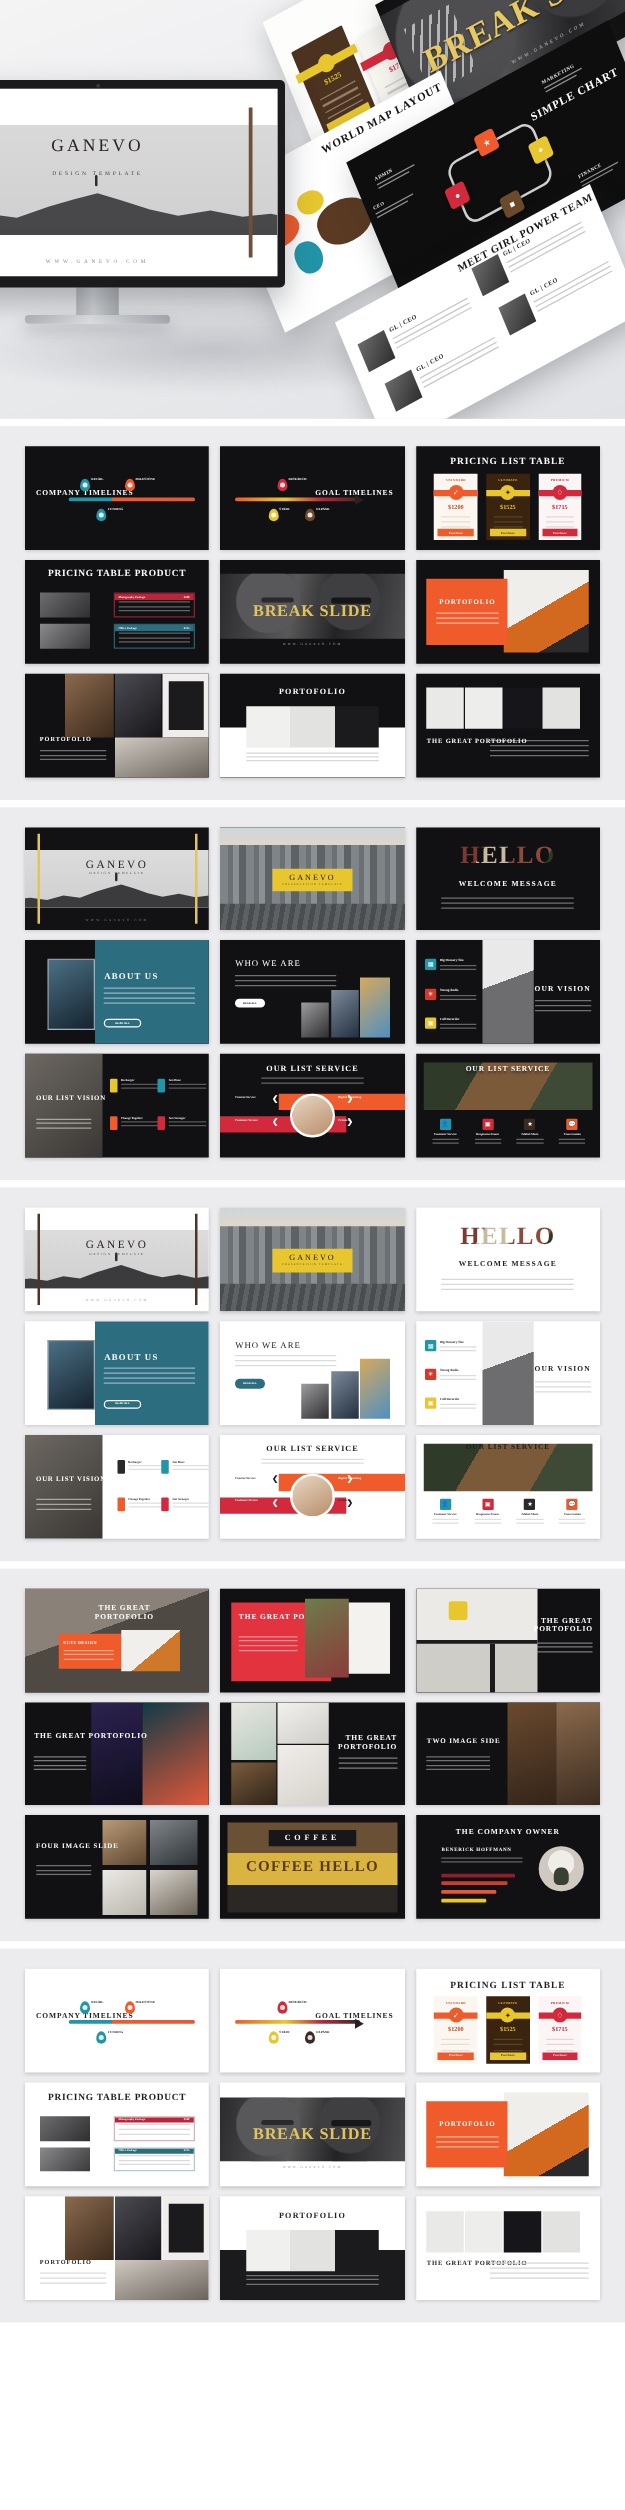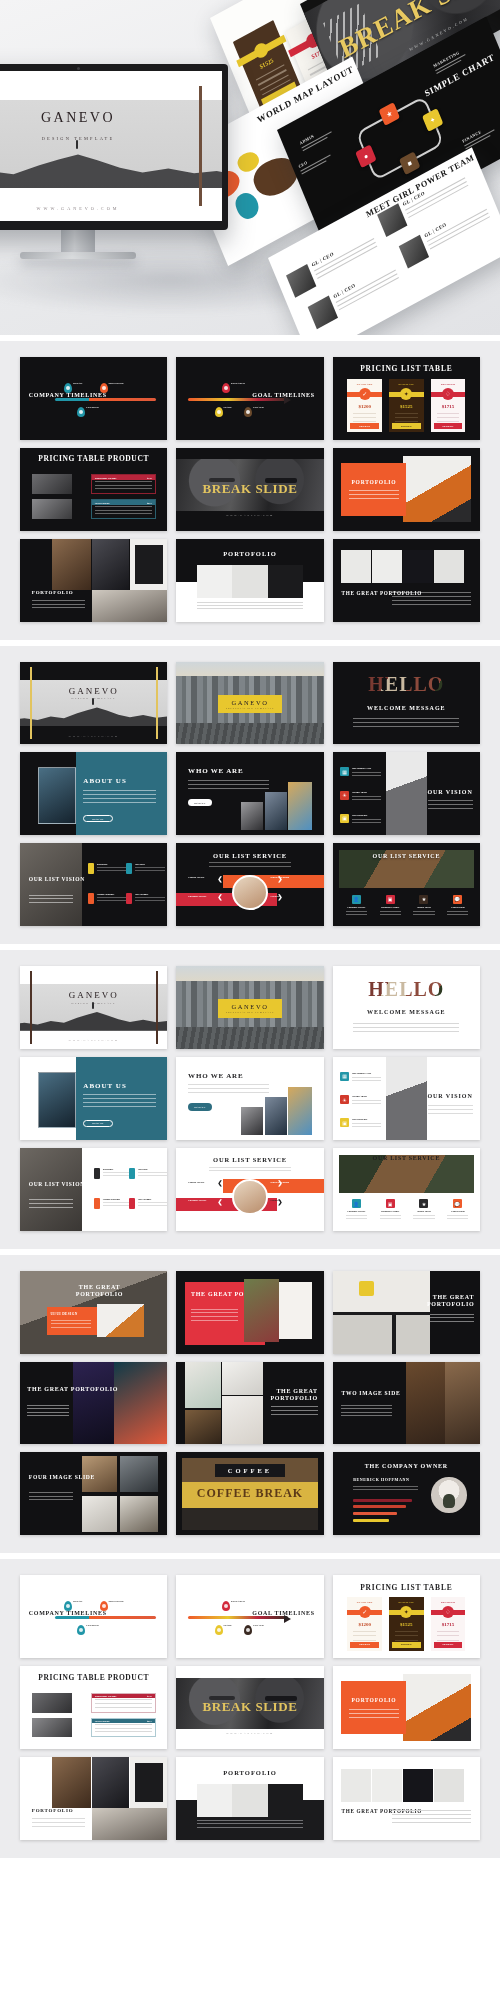--- a/index.html
+++ b/index.html
@@ -256,21 +256,21 @@
   .ab-panel{position:absolute;right:0;top:0;bottom:0;width:62%;background:#2d6d80;}
   .ab-img{position:absolute;left:12%;top:18%;width:26%;bottom:14%;background:linear-gradient(150deg,#4a6f84,#15232e);border:1px solid rgba(255,255,255,.5);}
   .ab-title{position:absolute;left:43%;top:30%;font-size:7px;font-weight:700;letter-spacing:1px;color:#fff;}
   .ab-lines{position:absolute;left:43%;right:8%;top:45%;}
   .ab-lines i{display:block;height:1px;background:rgba(255,255,255,.5);margin-bottom:3px;}
   .ab-btn{position:absolute;left:43%;top:76%;width:20%;height:8%;border:1px solid #fff;border-radius:7px;
           display:flex;align-items:center;justify-content:center;font-size:2.3px;color:#fff;font-weight:700;}
   .slide.light .ab-btn{border-color:#fff;}
 
   
-  .ww-title{position:absolute;left:8%;top:18%;font-size:7px;font-weight:700;letter-spacing:.8px;color:#fff;}
+  .ww-title{position:absolute;left:8%;top:18%;font-size:7px;font-weight:400;letter-spacing:.8px;color:#fff;}
   .ww-title.dark{color:#1d1d1f;}
   .ww-lines{position:absolute;left:8%;width:55%;top:33%;}
   .ww-lines i{display:block;height:1px;background:rgba(255,255,255,.4);margin-bottom:3px;}
   .ww-btn{position:absolute;left:8%;top:56%;width:16%;height:9%;border-radius:8px;background:#2d6d80;
           display:flex;align-items:center;justify-content:center;font-size:2.2px;color:#fff;font-weight:700;}
   .ww-img{position:absolute;bottom:6%;background:#6a6a6d;}
 
   
   .ov-feat{position:absolute;left:5%;width:28%;}
   .ov-feat .ic{position:absolute;left:0;top:0;width:9px;height:9px;border-radius:1px;display:flex;align-items:center;justify-content:center;color:#fff;font-size:5px;}
@@ -1146,21 +1146,21 @@
         <div class="ti-lines" style="top:48%;width:30%">
             <i></i>
             <i></i>
             <i></i>
           </div>
       </div>
 
       <div class="slide">
         <div class="cf-photo"></div>
         <div class="cf-tag">COFFEE</div>
-        <div class="cf-big">COFFEE BREAK</div>
+        <div class="cf-big">COFFEE HELLO</div>
       </div>
 
       <div class="slide">
         <div class="co-title">THE COMPANY OWNER</div>
         <div class="co-name">BENERICK HOFFMANN</div>
         <div class="co-lines">
             <i></i>
             <i></i>
           </div>
         <div class="co-bar" style="top:56%;width:40%;background:#8c1f2c"></div>

